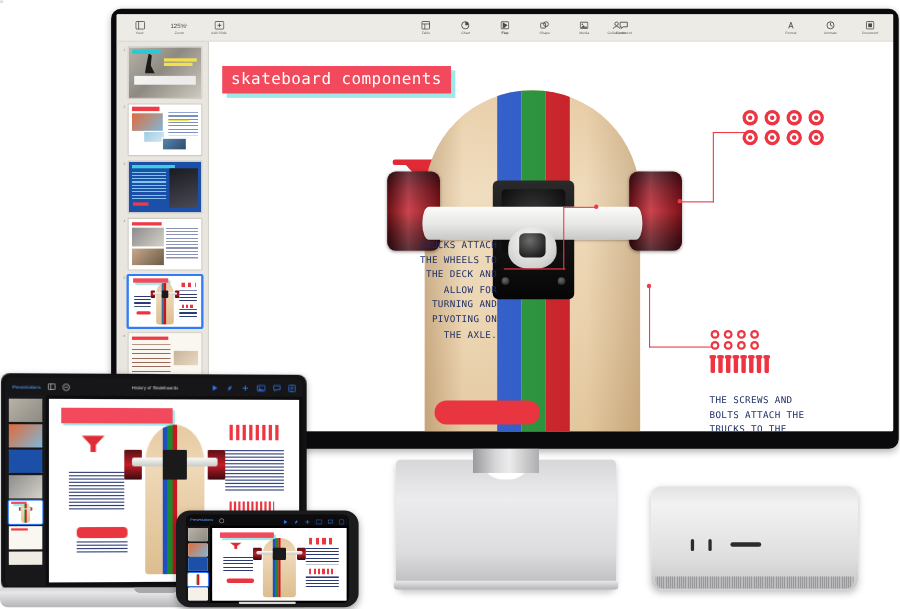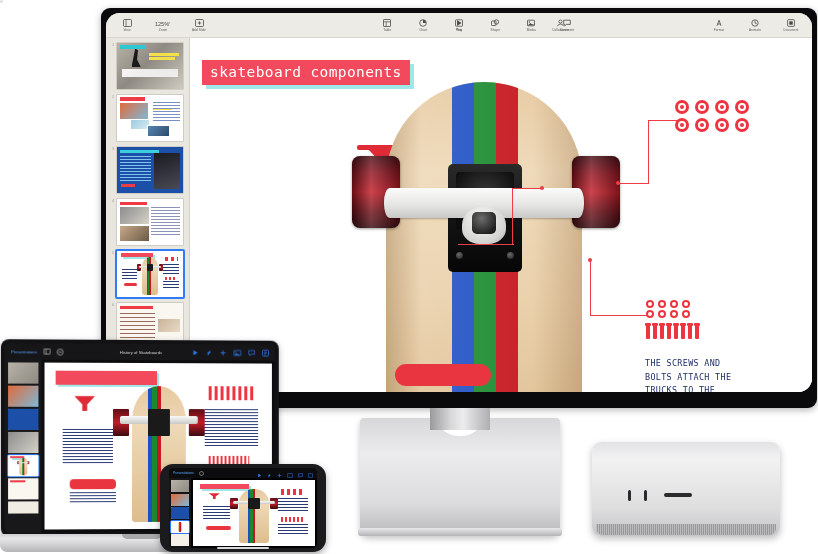--- a/index.html
+++ b/index.html
@@ -15,21 +15,21 @@
   #display {
     position: absolute; left: 101px; top: 8px;
     width: 716px; height: 400px;
     background: #0a0a0c;
     border-radius: 9px;
     box-shadow: 0 2px 7px rgba(0,0,0,.30);
     padding: 5px 5px 16px 5px;
   }
   #display-screen {
     position: relative; width: 100%; height: 100%;
-    background: #f6f5f1; border-radius: 14px; overflow: hidden;
+    background: #f6f5f1; border-radius: 1px; overflow: hidden;
     display: flex; flex-direction: column;
   }
 
   
   .kn-toolbar {
     height: 25px; background: #edebe6;
     border-bottom: 1px solid #d9d6cf;
     display: flex; align-items: center;
     padding: 0 8px; flex: none; position: relative;
   }
@@ -610,20 +610,27 @@
 
             <div class="lead" style="left:458px; top:82px; width:30px; height:1.4px;"></div>
             <div class="lead" style="left:458px; top:82px; width:1.4px; height:64px;"></div>
             <div class="lead" style="left:428px; top:145px; width:31px; height:1.4px;"></div>
             <div class="dot" style="left:426px; top:143px;"></div>
 
             <div class="lead" style="left:400px; top:277px; width:58px; height:1.4px;"></div>
             <div class="lead" style="left:400px; top:222px; width:1.4px; height:56px;"></div>
             <div class="dot" style="left:398px; top:220px;"></div>
 
+            <div class="body-txt" id="txt-trucks">TRUCKS ATTACH
+THE WHEELS TO
+THE DECK AND
+ALLOW FOR
+TURNING AND
+PIVOTING ON
+THE AXLE.</div>
             <div class="body-txt" id="txt-screws">THE SCREWS AND
 BOLTS ATTACH THE
 TRUCKS TO THE
 DECK. THEY COME
 IN SETS OF 1 BOLTS</div>
 
           </div>
         </div>
       </div>
     </div>

